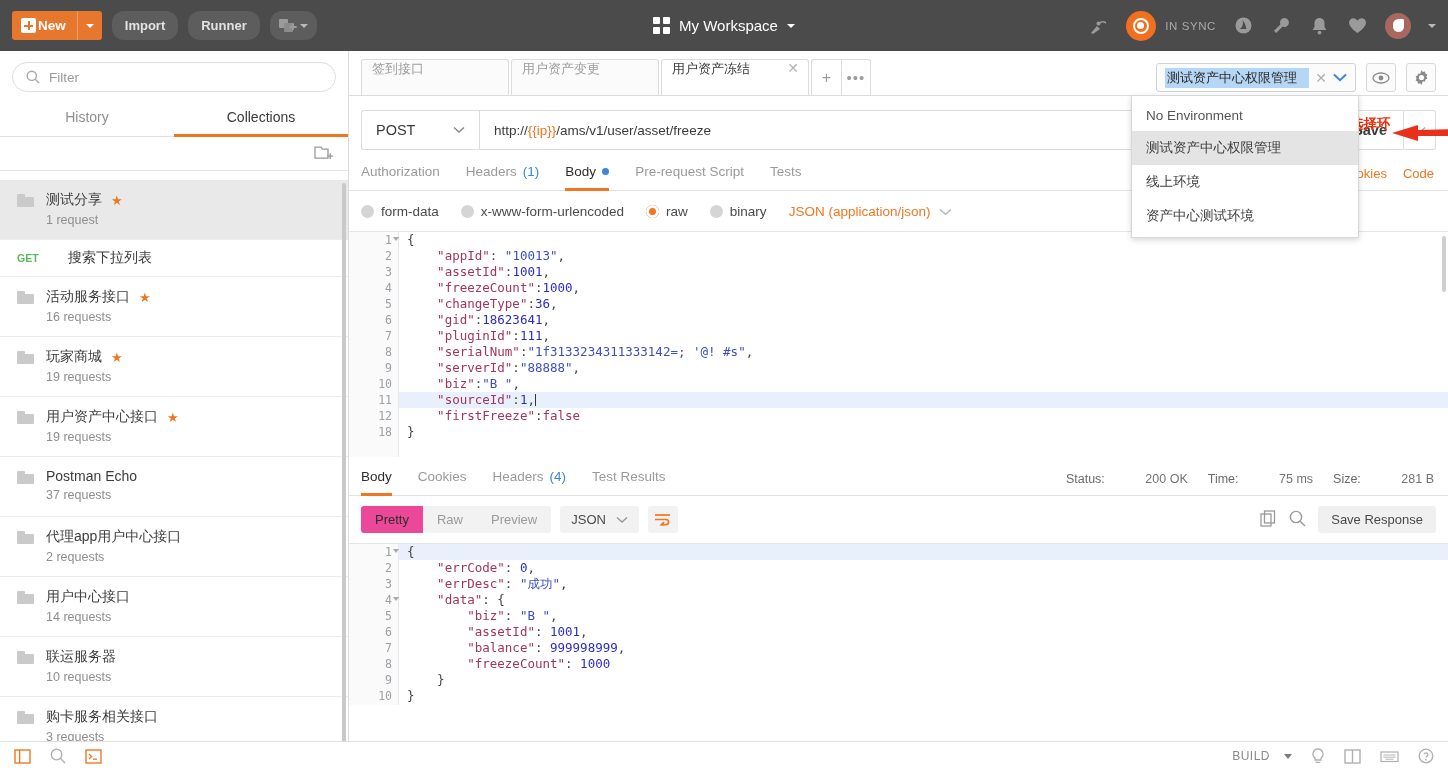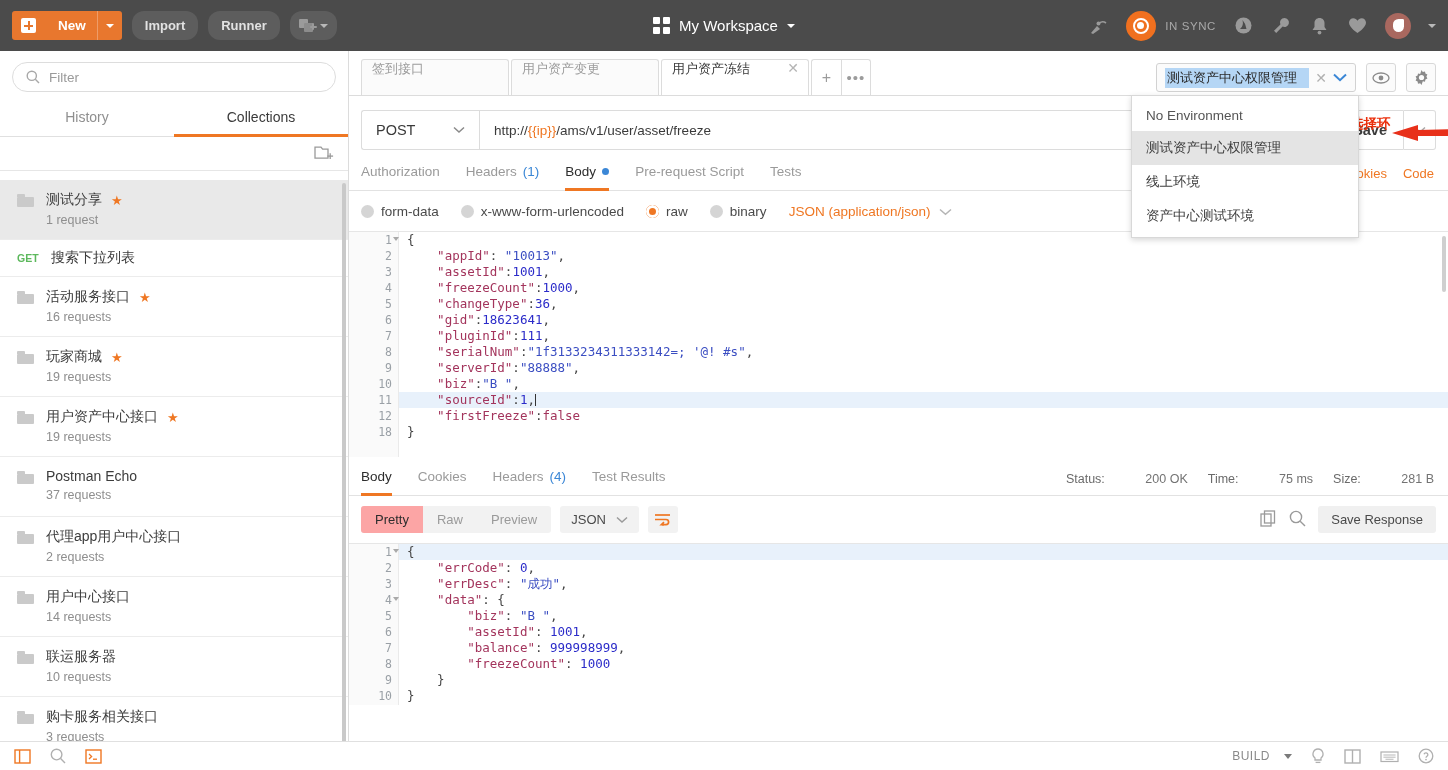--- a/index.html
+++ b/index.html
@@ -16,21 +16,21 @@
   
   .topbar {
     position: absolute; left: 0; top: 0; width: 1448px; height: 51px;
     background: #4b4b4b; display: flex; align-items: center;
   }
   .btn-new {
     display: flex; align-items: center; height: 29px; margin-left: 12px;
     background: #e8772e; border-radius: 3px; overflow: hidden; cursor: pointer;
   }
   .btn-new .lbl {
-    display: flex; align-items: center; gap: 22px;
+    display: flex; align-items: center; gap: 2px;
     padding: 0 11px 0 9px; height: 29px; color: #fff;
     font-weight: bold; font-size: 13.5px;
   }
   .plus-sq {
     width: 15px; height: 15px; background: #fff; border-radius: 2px;
     position: relative; flex: none;
   }
   .plus-sq::before, .plus-sq::after {
     content: ""; position: absolute; background: #e8772e;
   }
@@ -133,21 +133,21 @@
   }
   .fol::after {
     content:""; position:absolute; left:0; top:2.5px; width: 17px; height: 10.5px;
     background: #cacaca; border-radius: 1px;
   }
   .coll-txt { display: flex; flex-direction: column; gap: 4px; }
   .coll-name { font-size: 14px; color: #3c3c3c; display: flex; align-items: center; gap: 9px; }
   .star { color: #ef7723; font-size: 13px; }
   .coll-sub { font-size: 12.5px; color: #8e8e8e; }
   .req-row {
-    display: flex; align-items: center; gap: 6px;
+    display: flex; align-items: center; gap: 23px;
     padding: 9px 12px 9px 17px; border-bottom: 1px solid #ececec; cursor: pointer;
   }
   .verb { font-size: 10.5px; font-weight: bold; color: #5cb85c; width: 28px; }
   .req-name { font-size: 14px; color: #3c3c3c; }
   .sb-scroll {
     position: absolute; right: 2px; top: 132px; width: 4px; height: 590px;
     background: #c9c9c9; border-radius: 2px;
   }
 
   
@@ -304,21 +304,21 @@
   }
   .resp-right b { color: #737373; font-weight: normal; margin-left: 37px; }
 
   .resp-tools {
     display: flex; align-items: center; gap: 9px; padding: 10px 12px; position: relative;
   }
   .seg {
     display: flex; background: #f2f2f2; border-radius: 3px; overflow: hidden;
   }
   .seg div { padding: 6px 14px; font-size: 13px; color: #9a9a9a; cursor: pointer; }
-  .seg div.on { background: #fca5a5; color: #2d2d2d; }
+  .seg div.on { background: #ec4899; color: #2d2d2d; }
   .jsonbox {
     display: flex; align-items: center; gap: 10px; background: #f2f2f2;
     padding: 6px 11px; border-radius: 3px; font-size: 13px; color: #4a4a4a; cursor: pointer;
   }
   .wrapbtn {
     width: 30px; height: 27px; background: #f2f2f2; border-radius: 3px;
     display: flex; align-items: center; justify-content: center; cursor: pointer;
   }
   .resp-tools-right {
     position: absolute; right: 12px; top: 10px; display: flex; align-items: center; gap: 12px;

